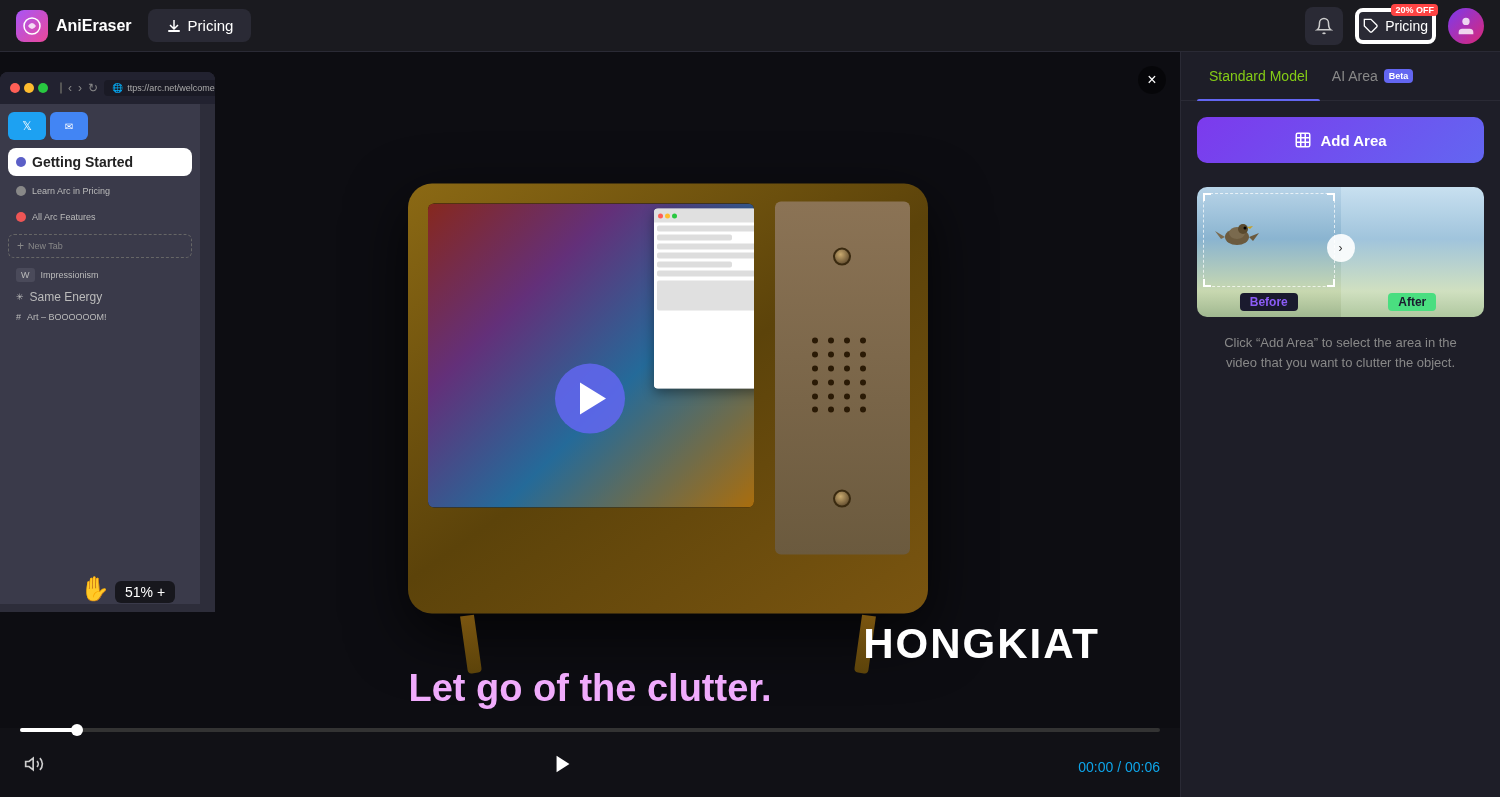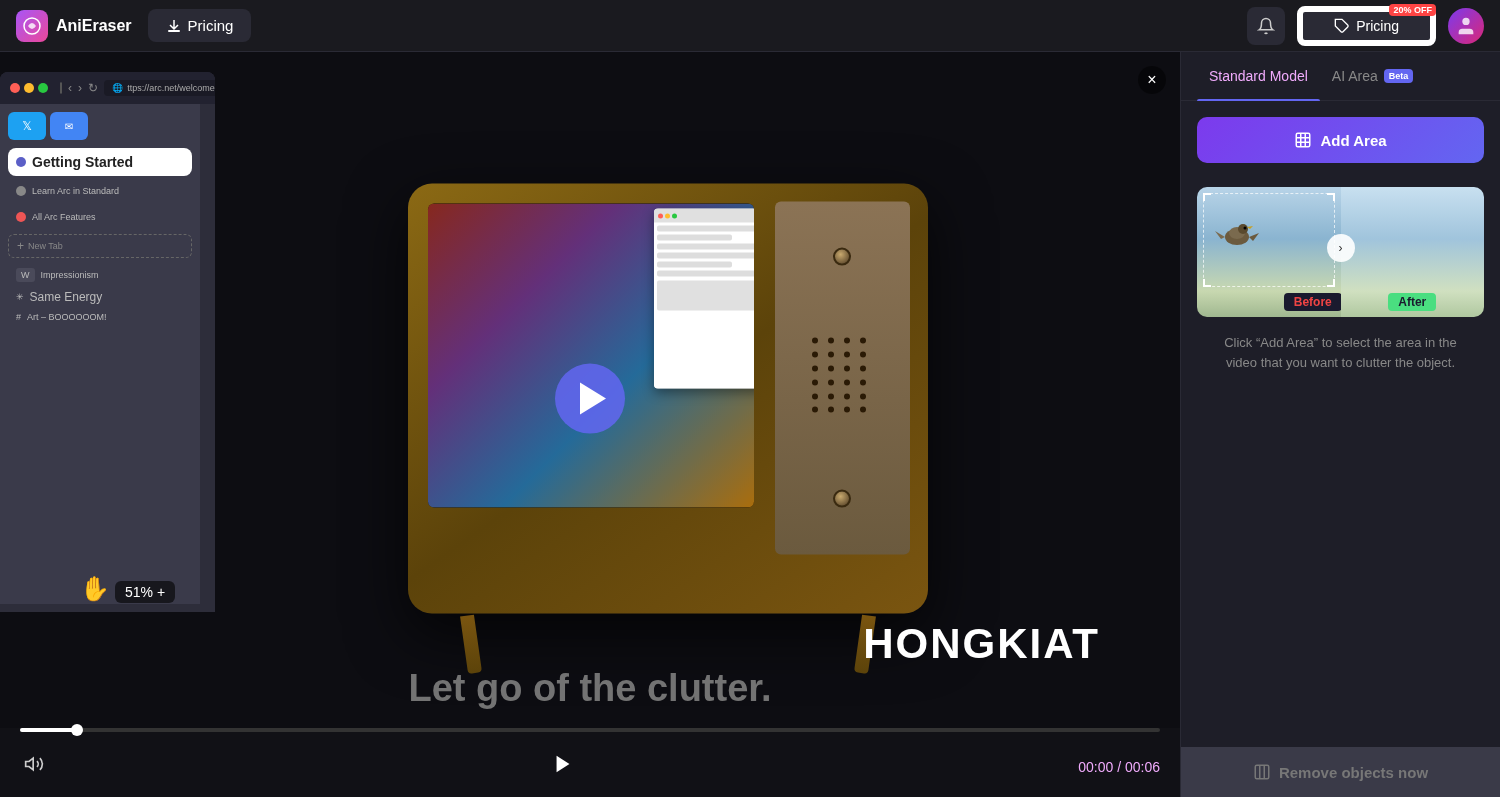--- a/index.html
+++ b/index.html
@@ -76,24 +76,24 @@
       justify-content: center;
       cursor: pointer;
       color: #ccc;
       font-size: 18px;
     }
     .pricing-btn {
       display: flex;
       align-items: center;
       gap: 6px;
       background: #2a2a35;
-      border: 6px solid #ffffff;
+      border: 4px solid #ffffff;
       border-radius: 8px;
       color: #fff;
-      padding: 6px 31px;
+      padding: 6px 4px;
       cursor: pointer;
       font-size: 14px;
       position: relative;
     }
     .badge-20 {
       position: absolute;
       top: -8px;
       right: -6px;
       background: #ff4444;
       color: #fff;
@@ -337,21 +337,21 @@
     }
 
     
     .video-subtitle {
       position: absolute;
       bottom: 18px;
       left: 50%;
       transform: translateX(-50%);
       font-size: 38px;
       font-weight: 800;
-      color: #737373;
+      color: #f0abfc;
       white-space: nowrap;
     }
 
     
     .hand-cursor {
       position: absolute;
       bottom: 125px;
       left: 80px;
       font-size: 24px;
       color: #fff;
@@ -416,21 +416,21 @@
     }
     .play-pause-btn {
       background: none;
       border: none;
       color: #fff;
       font-size: 22px;
       cursor: pointer;
       margin: 0 auto;
     }
     .time-display {
-      color: #f0abfc;
+      color: #0ea5e9;
       font-size: 14px;
       white-space: nowrap;
     }
 
     
     .close-btn {
       position: absolute;
       top: 14px;
       right: 14px;
       background: rgba(0,0,0,0.5);
@@ -465,21 +465,21 @@
       padding: 16px 12px;
       font-size: 14px;
       color: #888;
       cursor: pointer;
       position: relative;
       display: flex;
       align-items: center;
       gap: 6px;
     }
     .model-tab.active {
-      color: #f0abfc;
+      color: #84cc16;
     }
     .model-tab.active::after {
       content: '';
       position: absolute;
       bottom: -1px;
       left: 0;
       right: 0;
       height: 2px;
       background: #6366f1;
       border-radius: 2px 2px 0 0;
@@ -538,22 +538,21 @@
       bottom: 6px;
       left: 50%;
       transform: translateX(-50%);
       font-size: 12px;
       font-weight: 700;
       padding: 2px 10px;
       border-radius: 4px;
     }
     .before-label {
       background: #1a1a2e;
-      color: #ef4444;
-      margin-left: 44px;
+      color: #8b5cf6;
     }
     .after-label {
       background: #4ade80;
       color: #1a1a2e;
     }
     .before-after-arrow {
       position: absolute;
       left: 50%;
       top: 50%;
       transform: translate(-50%, -50%);
@@ -713,21 +712,21 @@
                 <span style="font-size:10px;color:#fff;">✉</span>
               </div>
             </div>
 
             <div style="background:#fff;border-radius:8px;padding:6px 8px;margin-bottom:4px;display:flex;align-items:center;gap:6px;">
               <div style="width:10px;height:10px;border-radius:50%;background:#5b5fc7;flex-shrink:0;"></div>
               <span style="font-size:14px;color:#222;font-weight:600;">Getting Started</span>
             </div>
             <div style="border-radius:8px;padding:6px 8px;margin-bottom:4px;display:flex;align-items:center;gap:6px;">
               <div style="width:10px;height:10px;border-radius:50%;background:#888;flex-shrink:0;"></div>
-              <span style="font-size:9px;color:#bbb;">Learn Arc in Standard</span>
+              <span style="font-size:9px;color:#bbb;">Learn Arc in Pricing</span>
             </div>
             <div style="border-radius:8px;padding:6px 8px;margin-bottom:4px;display:flex;align-items:center;gap:6px;">
               <div style="width:10px;height:10px;border-radius:50%;background:#e55;flex-shrink:0;"></div>
               <span style="font-size:9px;color:#bbb;text-align:center;">All Arc Features</span>
             </div>
 
             <div style="display:flex;align-items:center;gap:4px;padding:4px 8px;border:1px dashed #666;border-radius:6px;margin:6px 0;">
               <span style="font-size:12px;color:#888;">+</span>
               <span style="font-size:9px;color:#888;">New Tab</span>
             </div>
@@ -909,22 +908,14 @@
           <div class="after-panel">
             <div class="after-bg"></div>
             <div class="panel-label after-label">After</div>
           </div>
         </div>
       </div>
 
       <p class="hint-text">Click “Add Area” to select the area in the video that you want to clutter the object.</p>
     </div>
 
-    <button class="remove-objects-btn">
-      <svg width="18" height="18" viewBox="0 0 24 24" fill="none" stroke="currentColor" stroke-width="2">
-        <rect x="3" y="3" width="18" height="18" rx="2"></rect>
-        <line x1="9" y1="3" x2="9" y2="21"></line>
-        <line x1="15" y1="3" x2="15" y2="21"></line>
-      </svg>
-      <span>Remove objects now</span>
-    </button>
   </div>
 </div>
 
 </body></html>

